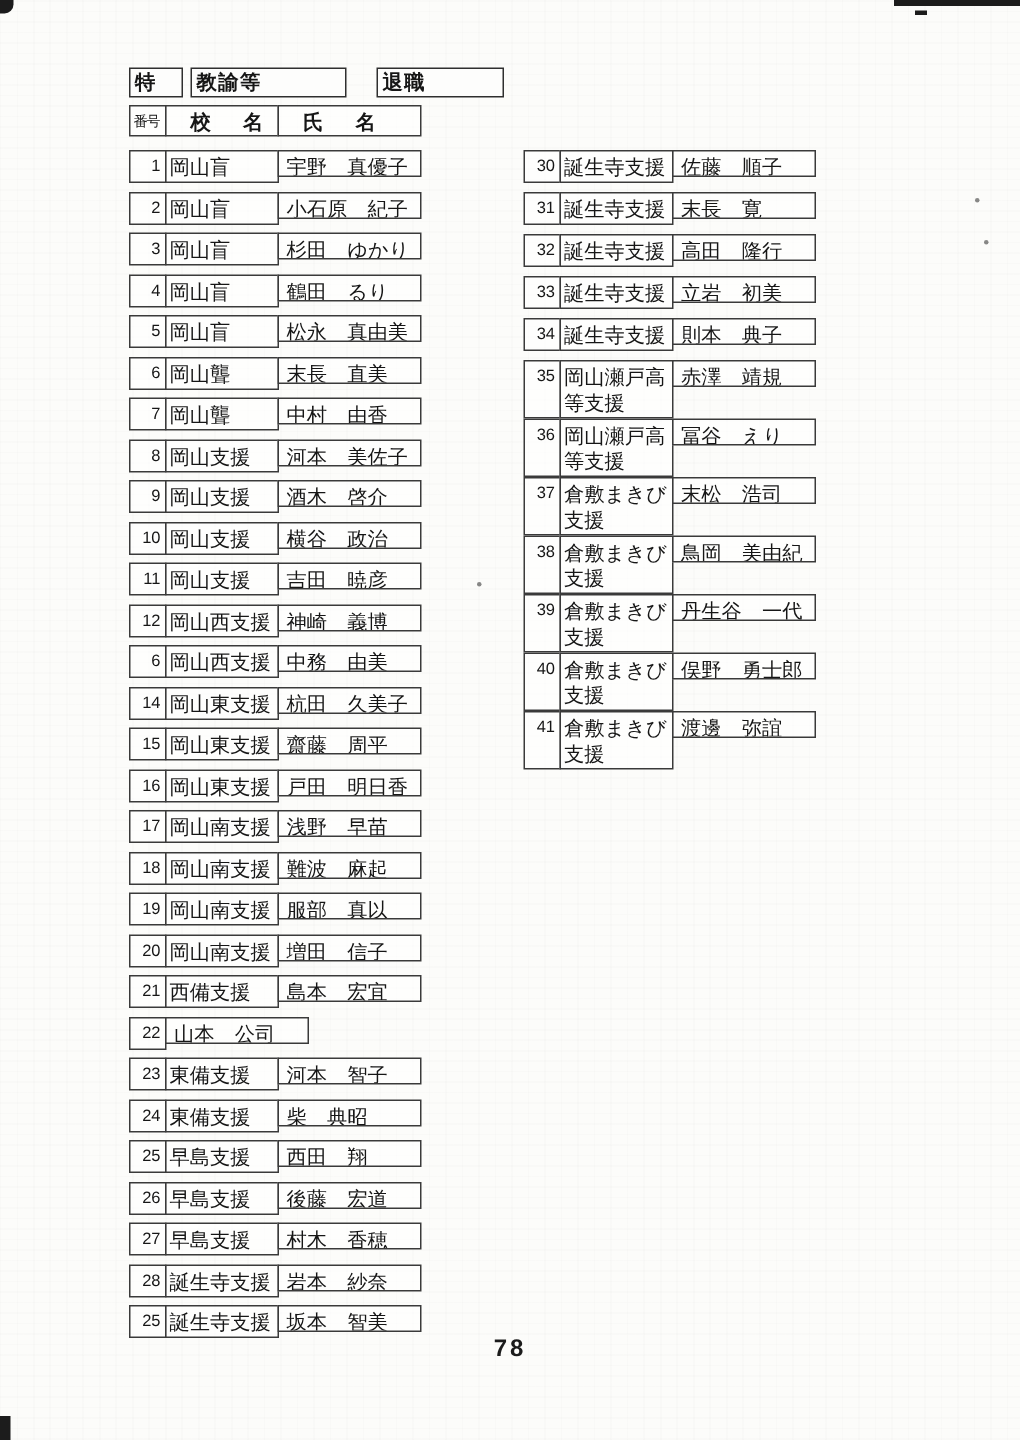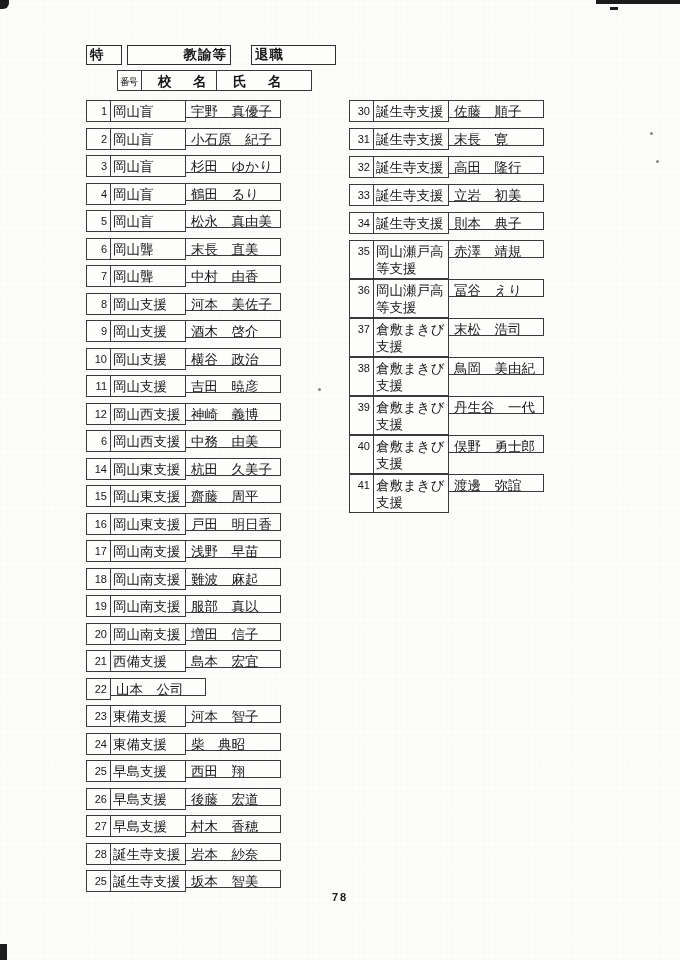--- a/index.html
+++ b/index.html
@@ -25,26 +25,26 @@
   .speck { position:absolute; width:3px; height:3px; background:rgba(40,40,40,.55); border-radius:50%; }
 
   
   .tag {
     position:absolute; top:45px; height:20px; box-sizing:border-box;
     border:1.5px solid #2f2f2f; background:#fdfdfc;
     font-size:13.5px; font-weight:700; line-height:17px; padding:0 3px;
     letter-spacing:1px; white-space:nowrap;
   }
   .tag.t0 { left:86px;  width:36px; }
-  .tag.t1 { left:127px; width:104px;text-align:right; }
+  .tag.t1 { left:127px; width:104px; }
   .tag.t2 { left:251px; width:85px; }
 
   
   .thead, .row { display:flex; align-items:stretch; }
-  .thead { position:absolute; left:86px; top:70px;margin-left:31px; }
+  .thead { position:absolute; left:86px; top:70px; }
   .cell {
     box-sizing:border-box; border:1px solid #3a3a3a; background:rgba(255,255,255,.6);
     padding:2px 2px 1px 2px; font-size:13.5px; line-height:17px;
     white-space:normal; word-break:break-all; overflow:hidden;
   }
   .cell + .cell { margin-left:-1px; }
   .num    { width:25px; text-align:right; font-size:11px; padding-right:3px; }
   .school { width:76px; }
   .name   { width:96px; padding-left:5px; align-self:flex-start; height:18px; white-space:nowrap; }
   .thead .cell { height:21px; }
@@ -55,21 +55,21 @@
   #col-left  { left:86px; }
   #col-right { left:349px; }
   .row { margin-bottom:5px; }
   .row .school { min-height:21px; }
   #col-left .row { margin-bottom:5.5px; }
   #col-right .row { margin-bottom:6px; }
   #col-right .row.twoline { margin-bottom:0; }
 
   .page-number {
     position:absolute; left:300px; top:891px; width:80px; text-align:center;
-    font-size:11px; font-weight:600; letter-spacing:2px; color:#1b1b1b;
+    font-size:16px; font-weight:600; letter-spacing:2px; color:#1b1b1b;
   }
 </style>
 </head>
 <body>
 
 <div class="page">
 
   <div class="art tl"></div>
   <div class="art tr"></div>
   <div class="art tr2"></div>

